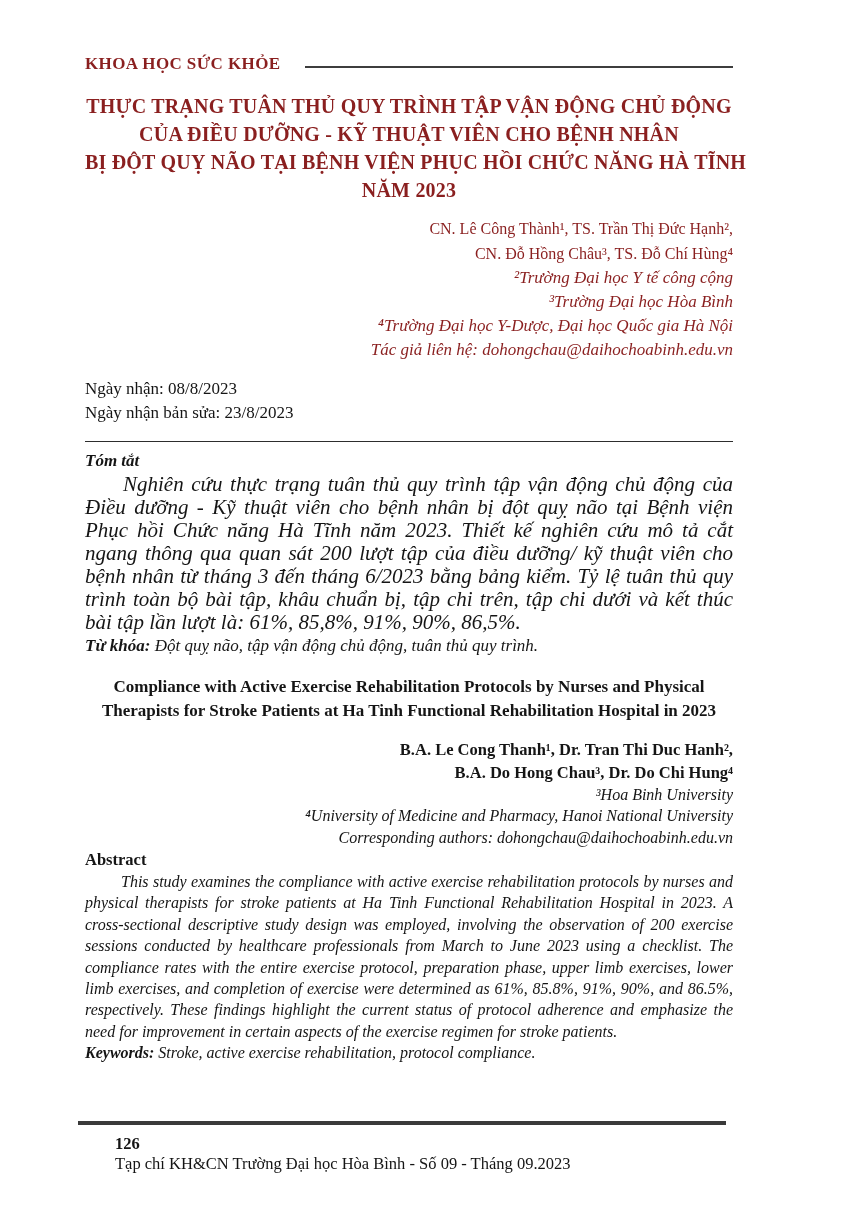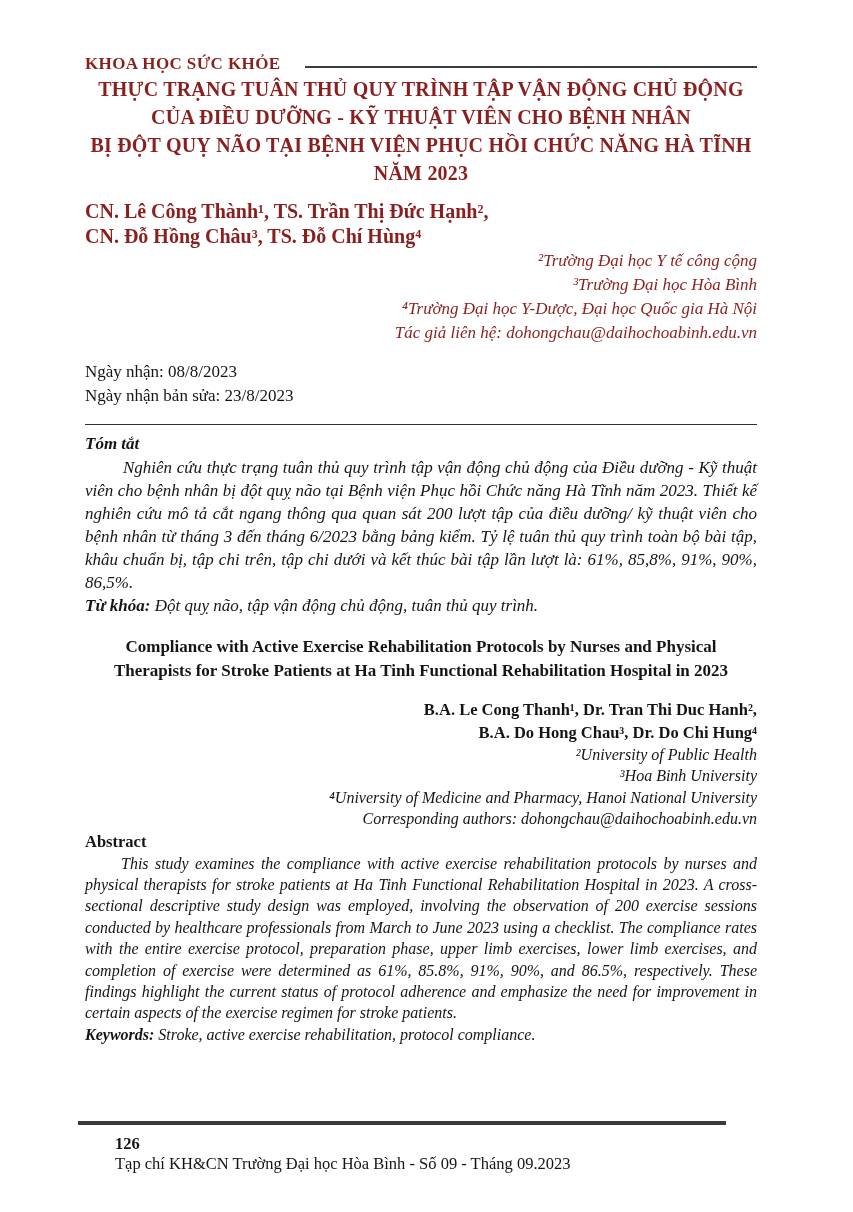--- a/index.html
+++ b/index.html
@@ -3,21 +3,21 @@
 <meta charset="utf-8">
 <style>
   html, body { margin: 0; padding: 0; background: #ffffff; }
   .page {
     position: relative;
     width: 853px;
     height: 1212px;
     margin: 0 auto;
     background: #ffffff;
     box-sizing: border-box;
-    padding: 54px 96px 38px 85px;
+    padding: 54px 120px 38px 85px;
     display: flex;
     flex-direction: column;
     font-family: "Liberation Serif", serif;
     color: #151515;
     overflow: hidden;
   }
 
   
   .header-row { display: flex; align-items: center; }
   .section-label {
@@ -28,36 +28,37 @@
     white-space: nowrap;
   }
   .header-rule {
     flex: 1;
     border-bottom: 2px solid #3d3d3d;
     margin-left: 24px;
     transform: translateY(3px);
   }
 
   
-  .title-vi { margin-top: 1px; }
+  .title-vi { margin-top: 18px; }
   .title-vi .t-line {
     text-align: center;
     font-weight: bold;
     font-size: 20px;
     line-height: 28px;
     letter-spacing: 0.2px;
     color: var(--accent);
     white-space: nowrap;
   }
 
   
   .authors-vi { margin-top: 12px; }
   .authors-vi .a-line {
-    font-weight: bold;
-    font-size: 20px;
+    text-align: right;
+    font-weight: normal;
+    font-size: 16px;
     line-height: 25px;
     color: var(--accent);
   }
   .affils-vi .f-line {
     text-align: right;
     font-style: italic;
     font-size: 17px;
     line-height: 24px;
     color: var(--accent);
   }
@@ -81,21 +82,21 @@
 
   
   .abs-heading-vi {
     font-weight: bold;
     font-style: italic;
     font-size: 17px;
     line-height: 24px;
   }
   .para-vi {
     font-style: italic;
-    font-size: 17px;
+    font-size: 21px;
     line-height: 23px;
     text-align: justify;
     text-indent: 38px;
   }
   .kw-line-vi {
     font-style: italic;
     font-size: 17px;
     line-height: 23.5px;
   }
   .kw-label { font-weight: bold; }
@@ -199,21 +200,20 @@
     <div class="t-line">Compliance with Active Exercise Rehabilitation Protocols by Nurses and Physical</div>
     <div class="t-line">Therapists for Stroke Patients at Ha Tinh Functional Rehabilitation Hospital in 2023</div>
   </div>
 
   <div class="authors-en">
     <div class="a-line">B.A. Le Cong Thanh¹, Dr. Tran Thi Duc Hanh²,</div>
     <div class="a-line">B.A. Do Hong Chau³, Dr. Do Chi Hung⁴</div>
   </div>
 
   <div class="affils-en">
-    <div class="f-line">²University of Public Health</div>
     <div class="f-line">³Hoa Binh University</div>
     <div class="f-line">⁴University of Medicine and Pharmacy, Hanoi National University</div>
     <div class="f-line">Corresponding authors: dohongchau@daihochoabinh.edu.vn</div>
   </div>
 
   <div>
     <div class="abs-heading-en">Abstract</div>
     <div class="para-en">This study examines the compliance with active exercise rehabilitation protocols by nurses and physical therapists for stroke patients at Ha Tinh Functional Rehabilitation Hospital in 2023. A cross-sectional descriptive study design was employed, involving the observation of 200 exercise sessions conducted by healthcare professionals from March to June 2023 using a checklist. The compliance rates with the entire exercise protocol, preparation phase, upper limb exercises, lower limb exercises, and completion of exercise were determined as 61%, 85.8%, 91%, 90%, and 86.5%, respectively. These findings highlight the current status of protocol adherence and emphasize the need for improvement in certain aspects of the exercise regimen for stroke patients.</div>
     <div class="kw-line-en"><span class="kw-label">Keywords:</span><span> Stroke, active exercise rehabilitation, protocol compliance.</span></div>
   </div>

